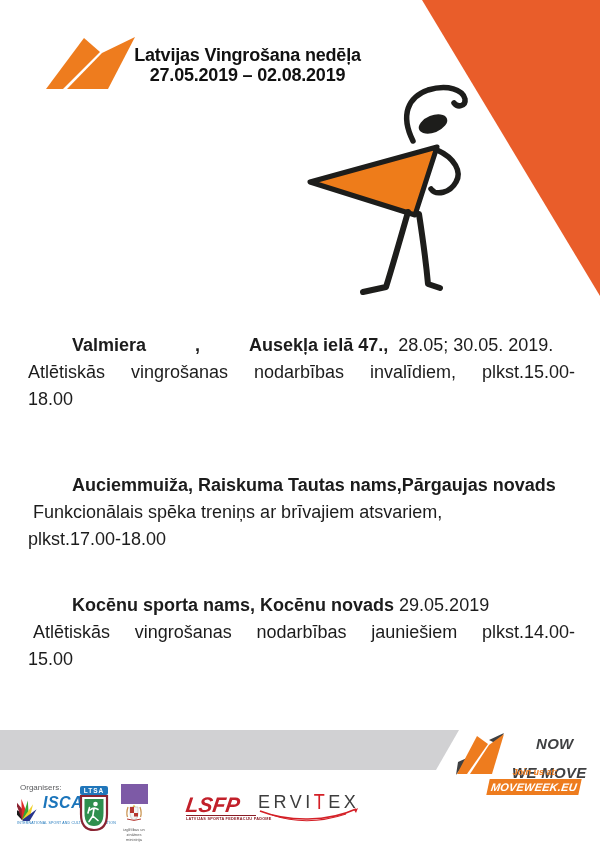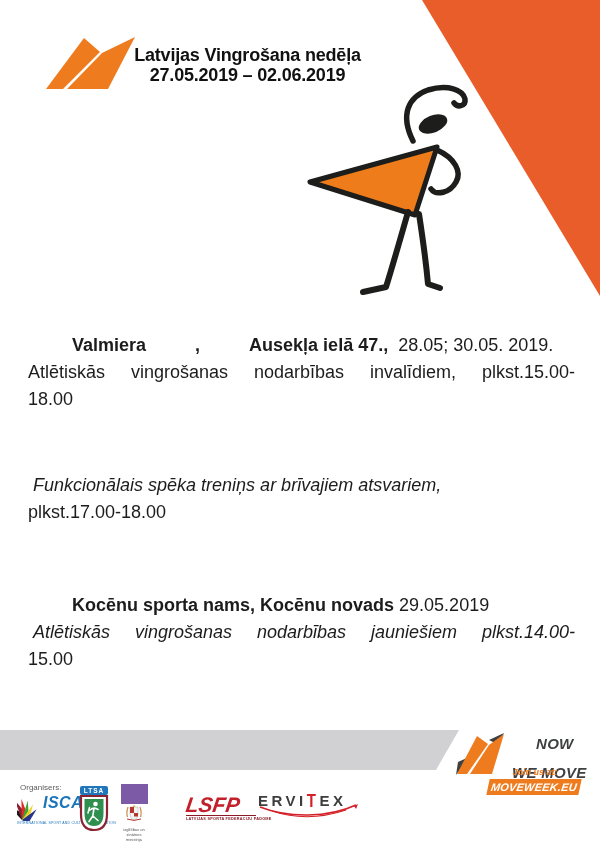--- a/index.html
+++ b/index.html
@@ -18,21 +18,21 @@
   
   .corner-triangle{
     right:0;top:0;width:178px;height:296px;background:#e95d2a;
     clip-path:polygon(0 0,100% 0,100% 100%);
   }
 
   
   .block{left:28px;width:547px;font-size:18px;line-height:27px;}
   .block .ln{display:block;}
   .just{text-align:justify;text-align-last:justify;}
-  .ind{padding-left:5px;font-style:italic;}
+  .ind{padding-left:5px;}
   .gap{margin-left:10px;}
   b{font-weight:bold;margin-left:44px;}
 
   
   .gray-band{
     left:0;top:730px;width:459px;height:40px;background:#d1d1d3;
     clip-path:polygon(0 0,459px 0,436px 40px,0 40px);
   }
   .nwm-line{font-style:italic;font-weight:800;color:#3f4042;font-size:15px;letter-spacing:0.3px;}
   .nwm-join{left:490px;top:767px;width:90px;text-align:center;font-size:9px;font-style:italic;font-weight:bold;color:#ee7c1e;}
@@ -51,37 +51,37 @@
 
   .ministry{left:116px;top:784px;width:36px;text-align:center;}
   .ministry-rect{width:27px;height:20px;background:#7d5aa6;margin:0 auto;}
   .ministry-caption{font-size:4px;color:#555;line-height:5px;margin-top:2px;}
 
   .lsfp{left:186px;top:795px;width:70px;}
   .lsfp-text{font-size:21px;font-weight:900;font-style:italic;color:#c2202a;transform:skewX(-8deg);line-height:20px;}
   .lsfp-caption{font-size:3.8px;color:#8a1b24;font-weight:bold;letter-spacing:0.25px;border-top:0.5px solid #8a1b24;padding-top:0.5px;white-space:nowrap;}
 
   .ervitex{left:258px;top:792px;width:104px;}
-  .ervitex-letters{font-size:15px;letter-spacing:3.5px;font-weight:700;color:#3d3d3d;white-space:nowrap;}
+  .ervitex-letters{font-size:18px;letter-spacing:3.5px;font-weight:400;color:#3d3d3d;white-space:nowrap;}
   .ervitex-letters .red-t{color:#d42027;display:inline-block;transform:scaleY(1.25);}
   .ervitex-swoosh{display:block;margin-top:-5px;}
 </style>
 </head>
 <body>
 
 <div class="page">
 
   <svg class="abs" style="left:45px;top:36px;" width="92" height="55" viewBox="0 0 92 55">
     <polygon points="1,53 39,2 55,16 18,53" fill="#ee7c1e"></polygon>
     <polygon points="57,17 90,1 63,53 22,53" fill="#ee7c1e"></polygon>
   </svg>
 
   <div class="abs title">
     <div>Latvijas Vingrošana nedēļa</div>
-    <div>27.05.2019 – 02.06.2019</div>
+    <div>27.05.2019 – 02.08.2019</div>
   </div>
 
   <div class="abs corner-triangle"></div>
 
   <svg class="abs" style="left:295px;top:80px;" width="180" height="215" viewBox="0 0 180 215">
 
     <path d="M118,61 C105,35 113,17 133,10 C153,4 168,10 170,19 C171,26 163,28 159,23" fill="none" stroke="#1d1d1b" stroke-width="5.5" stroke-linecap="round"></path>
 
     <ellipse cx="138" cy="44" rx="15" ry="8.5" transform="rotate(-22 138 44)" fill="#1d1d1b"></ellipse>
 
@@ -96,20 +96,21 @@
 
   <div class="abs block" style="top:332px;">
     <span class="ln">
       <b>Valmiera</b><b> , </b><b>Ausekļa ielā 47.,</b><span class="gap">28.05; 30.05. 2019.</span>
     </span>
     <span class="ln just">Atlētiskās vingrošanas nodarbības invalīdiem, plkst.15.00-</span>
     <span class="ln">18.00</span>
   </div>
 
   <div class="abs block" style="top:472px;">
+    <span class="ln"><b>Auciemmuiža, Raiskuma Tautas nams,Pārgaujas novads</b></span>
     <span class="ln ind">Funkcionālais spēka treniņs ar brīvajiem atsvariem,</span>
     <span class="ln">plkst.17.00-18.00</span>
   </div>
 
   <div class="abs block" style="top:592px;">
     <span class="ln">
       <b>Kocēnu sporta nams, Kocēnu novads</b><span> 29.05.2019</span>
     </span>
     <span class="ln ind just">Atlētiskās vingrošanas nodarbības jauniešiem plkst.14.00-</span>
     <span class="ln">15.00</span>

